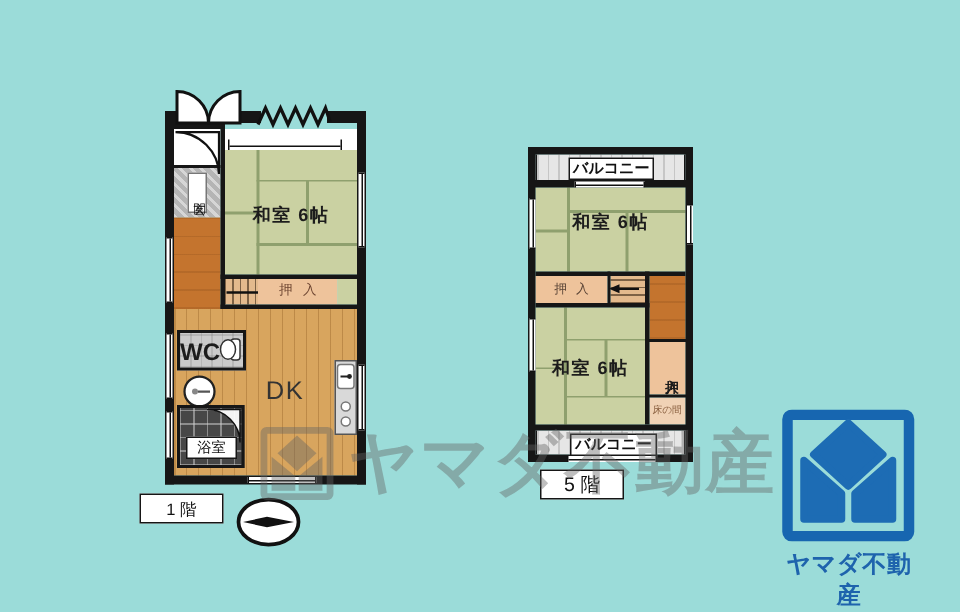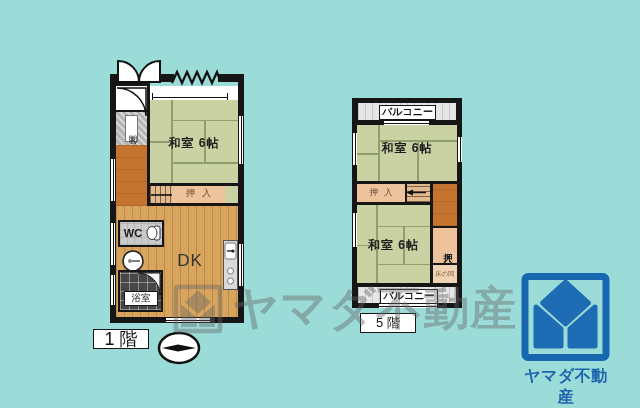--- a/index.html
+++ b/index.html
@@ -112,24 +112,24 @@
       <path d="M2,2 A29,29 0 0 1 31,31 L31,2 Z" fill="#fff" stroke="#111" stroke-width="1.5"></path>
     </svg>
 
     <svg class="abs" style="left:170px;top:68px;" width="52" height="18">
       <polyline points="2,15 7,4 12,15 17,4 22,15 27,4 32,15 37,4 42,15 47,4 50,13" fill="none" stroke="#111" stroke-width="2.2"></polyline>
     </svg>
 
     <div class="lbl" style="left:150px;top:137px;width:88px;font-size:12px;font-weight:bold;letter-spacing:1px;">和室 6帖</div>
     <div class="lbl" style="left:172px;top:189px;width:53px;font-size:9px;color:#6e4632;letter-spacing:7px;text-indent:7px;">押入</div>
     <div class="lbl" style="left:160px;top:252px;width:60px;font-size:17px;color:#333;letter-spacing:1px;">DK</div>
-    <div class="lbl" style="left:120px;top:227px;width:26px;font-size:11px;font-weight:bold;">WC</div>
+    <div class="lbl" style="left:120px;top:227px;width:26px;font-size:16px;font-weight:bold;">WC</div>
     <div class="box-lbl" style="left:124px;top:291px;width:34px;height:15px;font-size:9.5px;border-width:1px;">浴室</div>
     <div class="box-lbl vtext" style="left:125px;top:115px;width:13px;height:27px;font-size:8px;border-width:1px;border-color:#777;">玄関</div>
-    <div class="box-lbl" style="left:93px;top:329px;width:56px;height:20px;font-size:18px;">1 階</div>
+    <div class="box-lbl" style="left:93px;top:329px;width:56px;height:20px;font-size:11px;">1 階</div>
 
     <svg class="abs" style="left:157px;top:331px;" width="44" height="34">
       <ellipse cx="22" cy="17" rx="20" ry="15" fill="#fff" stroke="#111" stroke-width="2.5"></ellipse>
       <polygon points="5,17 21,13.5 39,17 21,20.5" fill="#111"></polygon>
     </svg>
   </div>
 
   <div>
 
     <div class="abs balcony" style="left:357px;top:103px;width:100px;height:18px;"></div>

